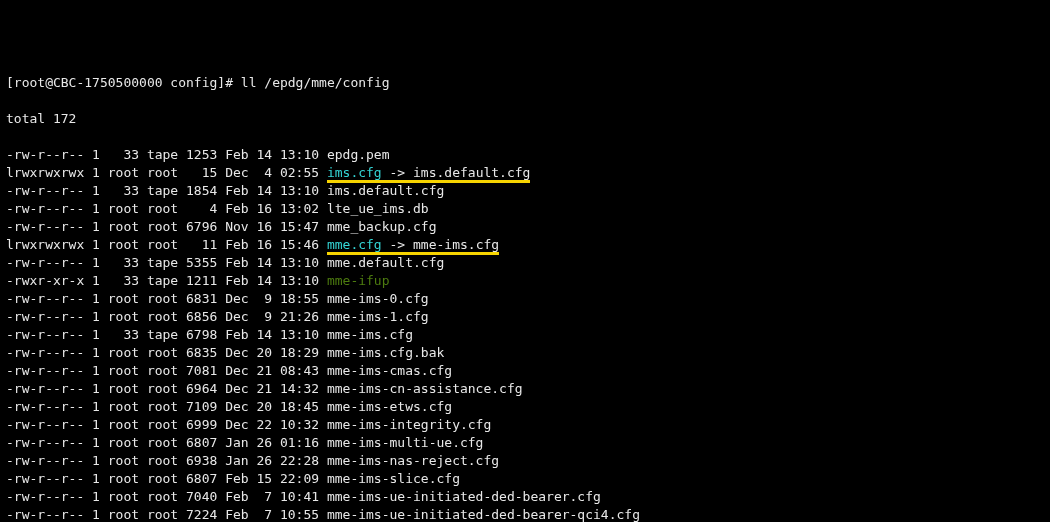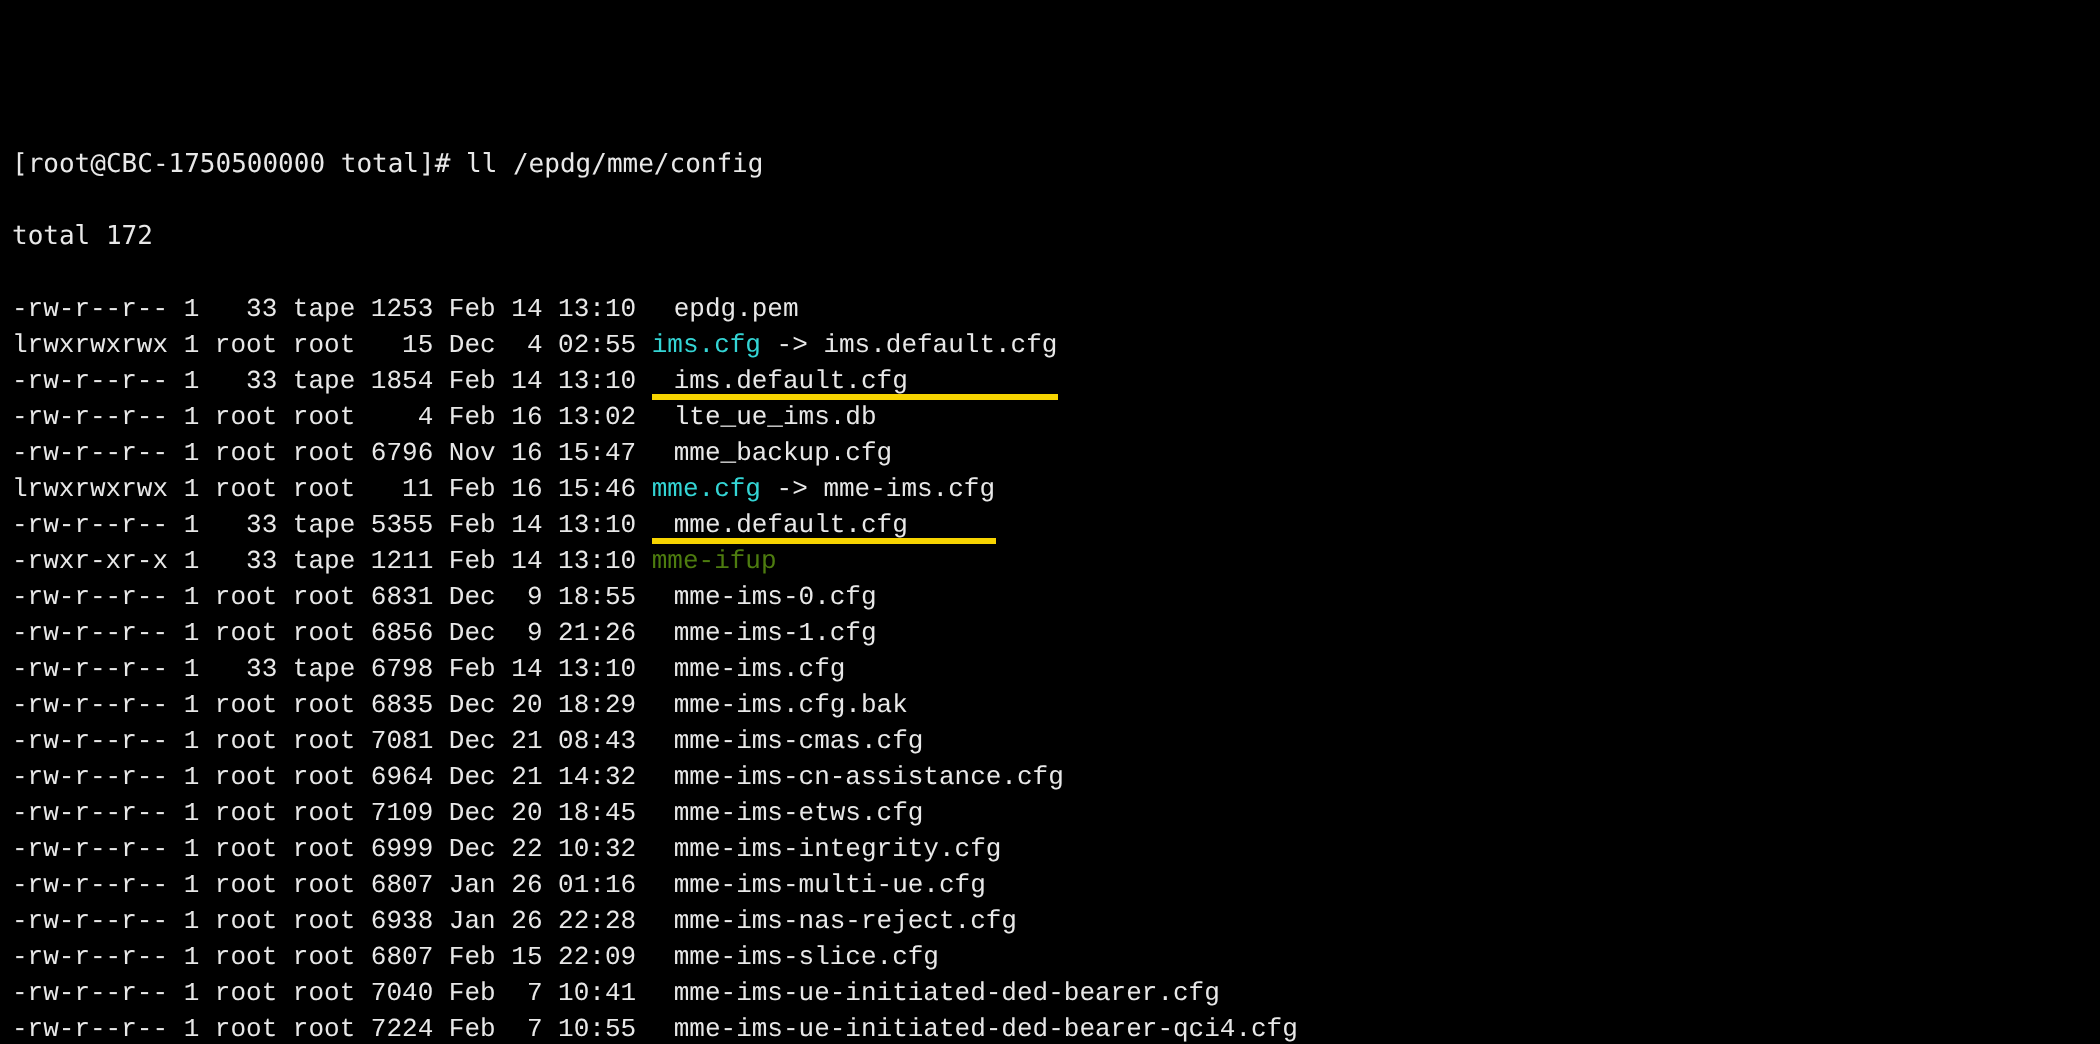--- a/index.html
+++ b/index.html
@@ -15,30 +15,30 @@
     font-size: 13px;
     line-height: 18px;
     color: #e8e8e8;
     padding: 2px 6px;
     white-space: pre;
   }
   .ln { display: block; }
   .prompt-host { color: #e8e8e8; }
   .cyan { color: #34d5d5; }
   .green { color: #4d7c0f; }
-  .dim { color: #e8e8e8; margin-left: 11px; }
+  .dim { color: #e8e8e8; }
   .uline {
     border-bottom: 3px solid #f7d400;
-    padding-bottom: 17px;
+    padding-bottom: 0px;
   }
-  .row span { vertical-align: top; font-family: Liberation Mono, monospace; }
+  .row span { vertical-align: top; }
 </style>
 </head>
 <body>
 
 
 
-<span class="ln"><span class="prompt-host">[</span><span class="prompt-host">root@CBC-1750500000</span><span> total</span><span>]# </span><span>ll /epdg/mme/config</span></span>
+<span class="ln"><span class="prompt-host">[</span><span class="prompt-host">root@CBC-1750500000</span><span> config</span><span>]# </span><span>ll /epdg/mme/config</span></span>
 <span class="ln">total 172</span>
 <div id="list"><span class="ln row"><span>-rw-r--r-- 1   33 tape 1253 Feb 14 13:10 </span><span class="dim">epdg.pem</span></span><span class="ln row"><span>lrwxrwxrwx 1 root root   15 Dec  4 02:55 </span><span class="uline"><span class="cyan">ims.cfg</span><span> -&gt; </span><span>ims.default.cfg</span></span></span><span class="ln row"><span>-rw-r--r-- 1   33 tape 1854 Feb 14 13:10 </span><span class="dim">ims.default.cfg</span></span><span class="ln row"><span>-rw-r--r-- 1 root root    4 Feb 16 13:02 </span><span class="dim">lte_ue_ims.db</span></span><span class="ln row"><span>-rw-r--r-- 1 root root 6796 Nov 16 15:47 </span><span class="dim">mme_backup.cfg</span></span><span class="ln row"><span>lrwxrwxrwx 1 root root   11 Feb 16 15:46 </span><span class="uline"><span class="cyan">mme.cfg</span><span> -&gt; </span><span>mme-ims.cfg</span></span></span><span class="ln row"><span>-rw-r--r-- 1   33 tape 5355 Feb 14 13:10 </span><span class="dim">mme.default.cfg</span></span><span class="ln row"><span>-rwxr-xr-x 1   33 tape 1211 Feb 14 13:10 </span><span class="green">mme-ifup</span></span><span class="ln row"><span>-rw-r--r-- 1 root root 6831 Dec  9 18:55 </span><span class="dim">mme-ims-0.cfg</span></span><span class="ln row"><span>-rw-r--r-- 1 root root 6856 Dec  9 21:26 </span><span class="dim">mme-ims-1.cfg</span></span><span class="ln row"><span>-rw-r--r-- 1   33 tape 6798 Feb 14 13:10 </span><span class="dim">mme-ims.cfg</span></span><span class="ln row"><span>-rw-r--r-- 1 root root 6835 Dec 20 18:29 </span><span class="dim">mme-ims.cfg.bak</span></span><span class="ln row"><span>-rw-r--r-- 1 root root 7081 Dec 21 08:43 </span><span class="dim">mme-ims-cmas.cfg</span></span><span class="ln row"><span>-rw-r--r-- 1 root root 6964 Dec 21 14:32 </span><span class="dim">mme-ims-cn-assistance.cfg</span></span><span class="ln row"><span>-rw-r--r-- 1 root root 7109 Dec 20 18:45 </span><span class="dim">mme-ims-etws.cfg</span></span><span class="ln row"><span>-rw-r--r-- 1 root root 6999 Dec 22 10:32 </span><span class="dim">mme-ims-integrity.cfg</span></span><span class="ln row"><span>-rw-r--r-- 1 root root 6807 Jan 26 01:16 </span><span class="dim">mme-ims-multi-ue.cfg</span></span><span class="ln row"><span>-rw-r--r-- 1 root root 6938 Jan 26 22:28 </span><span class="dim">mme-ims-nas-reject.cfg</span></span><span class="ln row"><span>-rw-r--r-- 1 root root 6807 Feb 15 22:09 </span><span class="dim">mme-ims-slice.cfg</span></span><span class="ln row"><span>-rw-r--r-- 1 root root 7040 Feb  7 10:41 </span><span class="dim">mme-ims-ue-initiated-ded-bearer.cfg</span></span><span class="ln row"><span>-rw-r--r-- 1 root root 7224 Feb  7 10:55 </span><span class="dim">mme-ims-ue-initiated-ded-bearer-qci4.cfg</span></span></div>
 
 
 
 
 </body></html>

